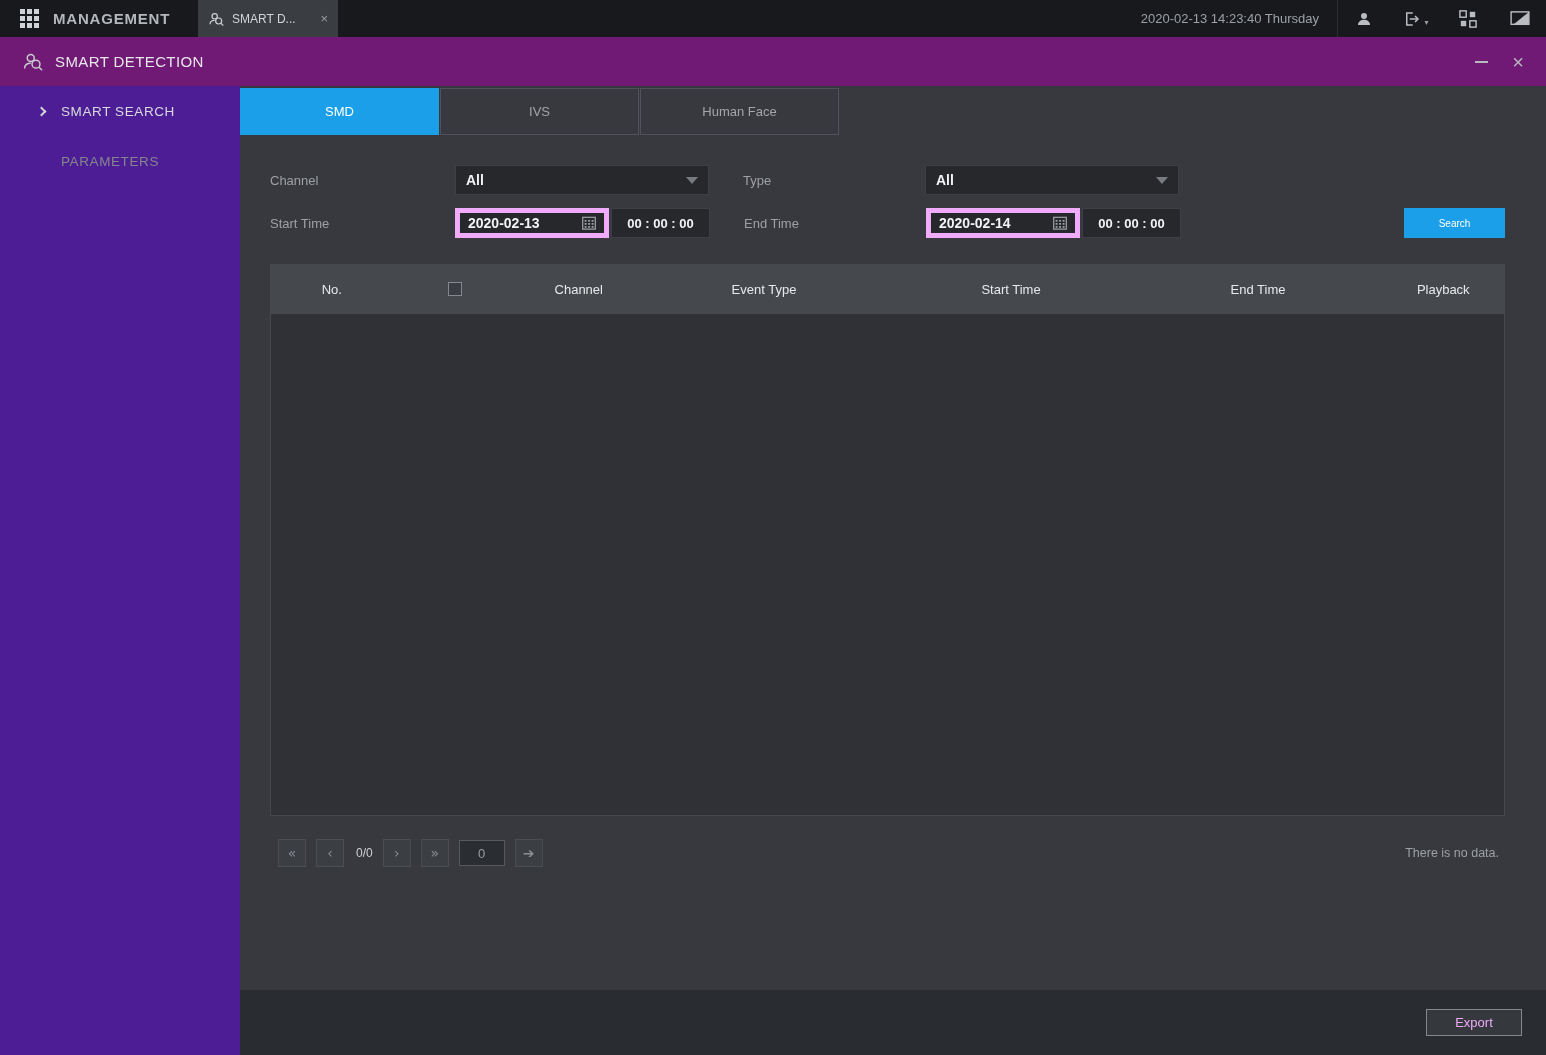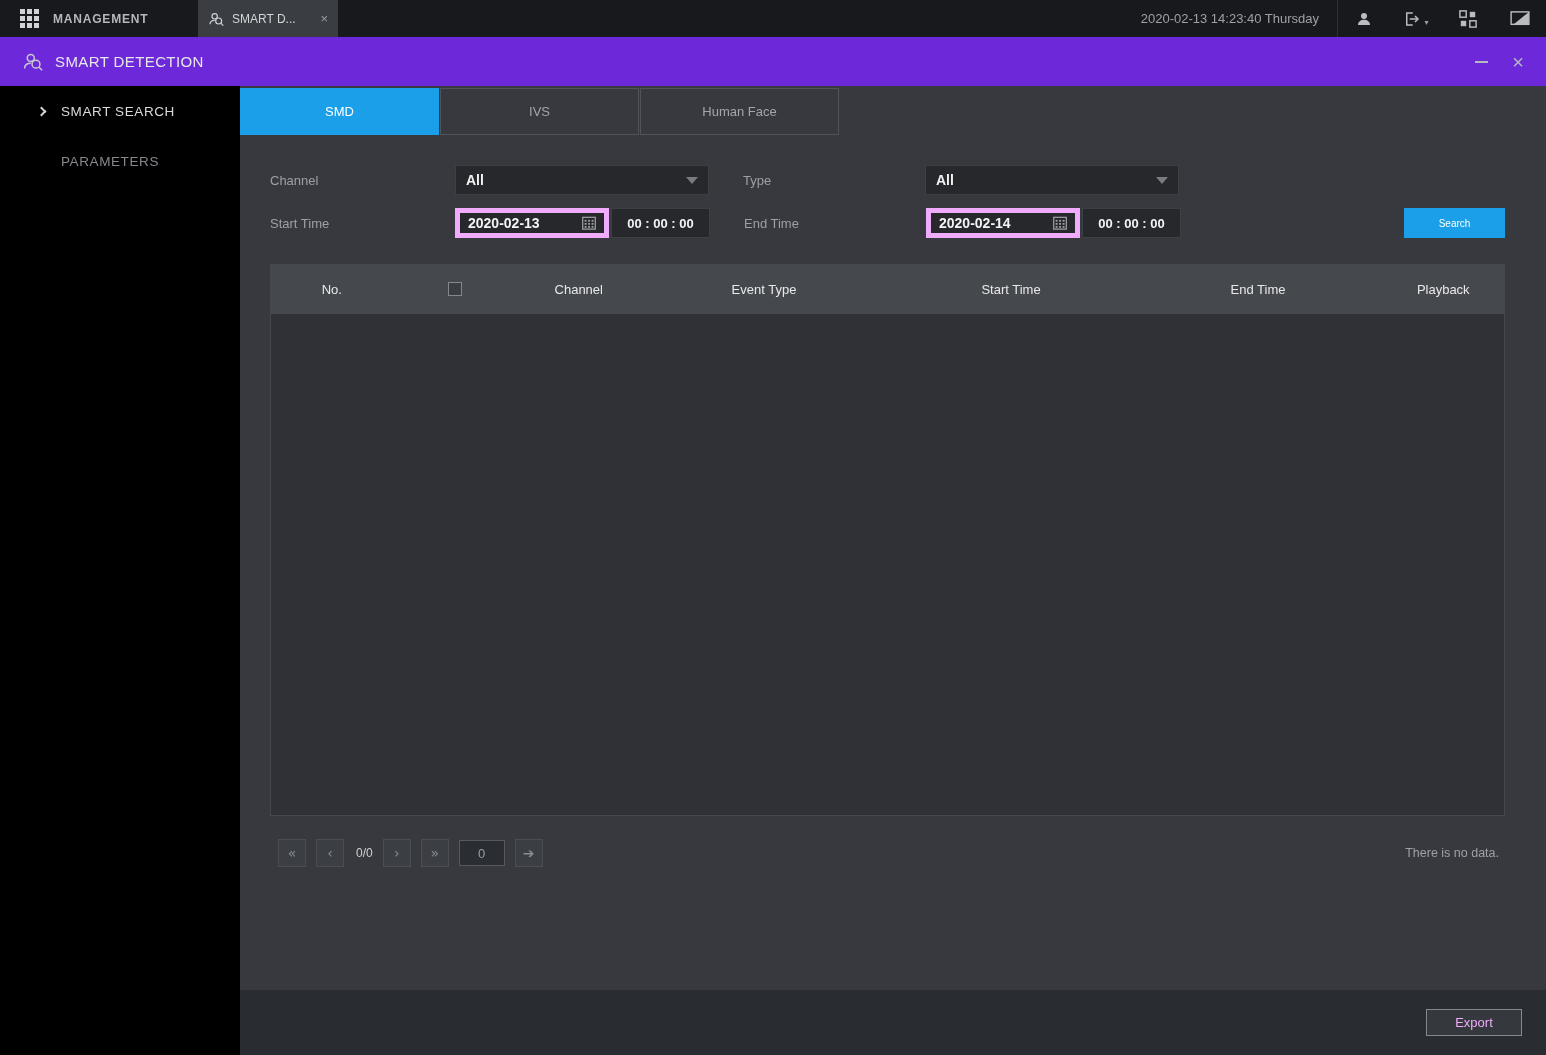--- a/index.html
+++ b/index.html
@@ -7,43 +7,43 @@
   body {
     font-family:"Liberation Sans","DejaVu Sans",sans-serif;
     background:#37393e; color:#c7c9cc;
     -webkit-font-smoothing:antialiased;
   }
 
   
   .topbar { height:37px; background:#17191d; display:flex; align-items:center; }
   .apps-btn { width:198px; height:100%; display:flex; align-items:center; padding-left:20px; cursor:pointer; }
   .grid-icon svg { display:block; }
-  .mgmt-label { margin-left:14px; font-size:12px; font-weight:bold; letter-spacing:0.8px; color:#b4b7bc; }
+  .mgmt-label { margin-left:14px; font-size:15px; font-weight:bold; letter-spacing:0.8px; color:#b4b7bc; }
   .top-tab { height:100%; width:140px; background:#3a3d42; display:flex; align-items:center; padding:0 10px; }
   .top-tab .tab-icon { display:flex; }
   .top-tab .tab-text { margin-left:8px; font-size:12px; color:#d3d5d8; white-space:nowrap; }
   .top-tab .tab-close { margin-left:auto; font-size:13px; color:#9a9da2; cursor:pointer; line-height:1; }
   .topbar-right { margin-left:auto; display:flex; align-items:center; height:100%; }
   .datetime { font-size:13px; color:#9da1a6; margin-right:18px; }
   .tb-divider { width:1px; height:37px; background:#2c2f34; }
   .tb-iconbtn { width:52px; height:100%; display:flex; align-items:center; justify-content:center; cursor:pointer; }
   .tb-iconbtn svg { display:block; }
   .logout-caret { font-size:8px; color:#9a9da2; margin-left:3px; margin-top:8px; }
 
   
-  .titlebar { height:49px; background:#6d28d9; display:flex; align-items:center; padding:0 22px; }
+  .titlebar { height:49px; background:#701a75; display:flex; align-items:center; padding:0 22px; }
   .title-icon { display:flex; }
   .page-title { margin-left:12px; font-size:15px; color:#e6e7e9; letter-spacing:0.4px; }
   .win-controls { margin-left:auto; display:flex; align-items:center; gap:24px; }
   .win-min { width:13px; height:2px; background:#b6b9bd; cursor:pointer; }
   .win-close { font-size:20px; color:#b6b9bd; cursor:pointer; line-height:1; }
 
   
   .content { display:flex; height:969px; }
-  .sidebar { width:240px; background:#000000; flex-shrink:0; padding-top:0; }
+  .sidebar { width:240px; background:#4c1d95; flex-shrink:0; padding-top:0; }
   .side-item { height:50px; display:flex; align-items:center; padding-left:38px; cursor:pointer; }
   .side-chevron { width:7px; height:7px; border-top:2px solid #cfd1d4; border-right:2px solid #cfd1d4; transform:rotate(45deg); margin-right:16px; }
   .side-item .side-label { font-size:13.5px; letter-spacing:0.6px; }
   .side-item.active .side-label { color:#d8dadc; }
   .side-item:not(.active) { padding-left:61px; }
   .side-item:not(.active) .side-label { color:#84878c; }
 
   .main { flex:1; background:#37393e; display:flex; flex-direction:column; position:relative; }
 
   

